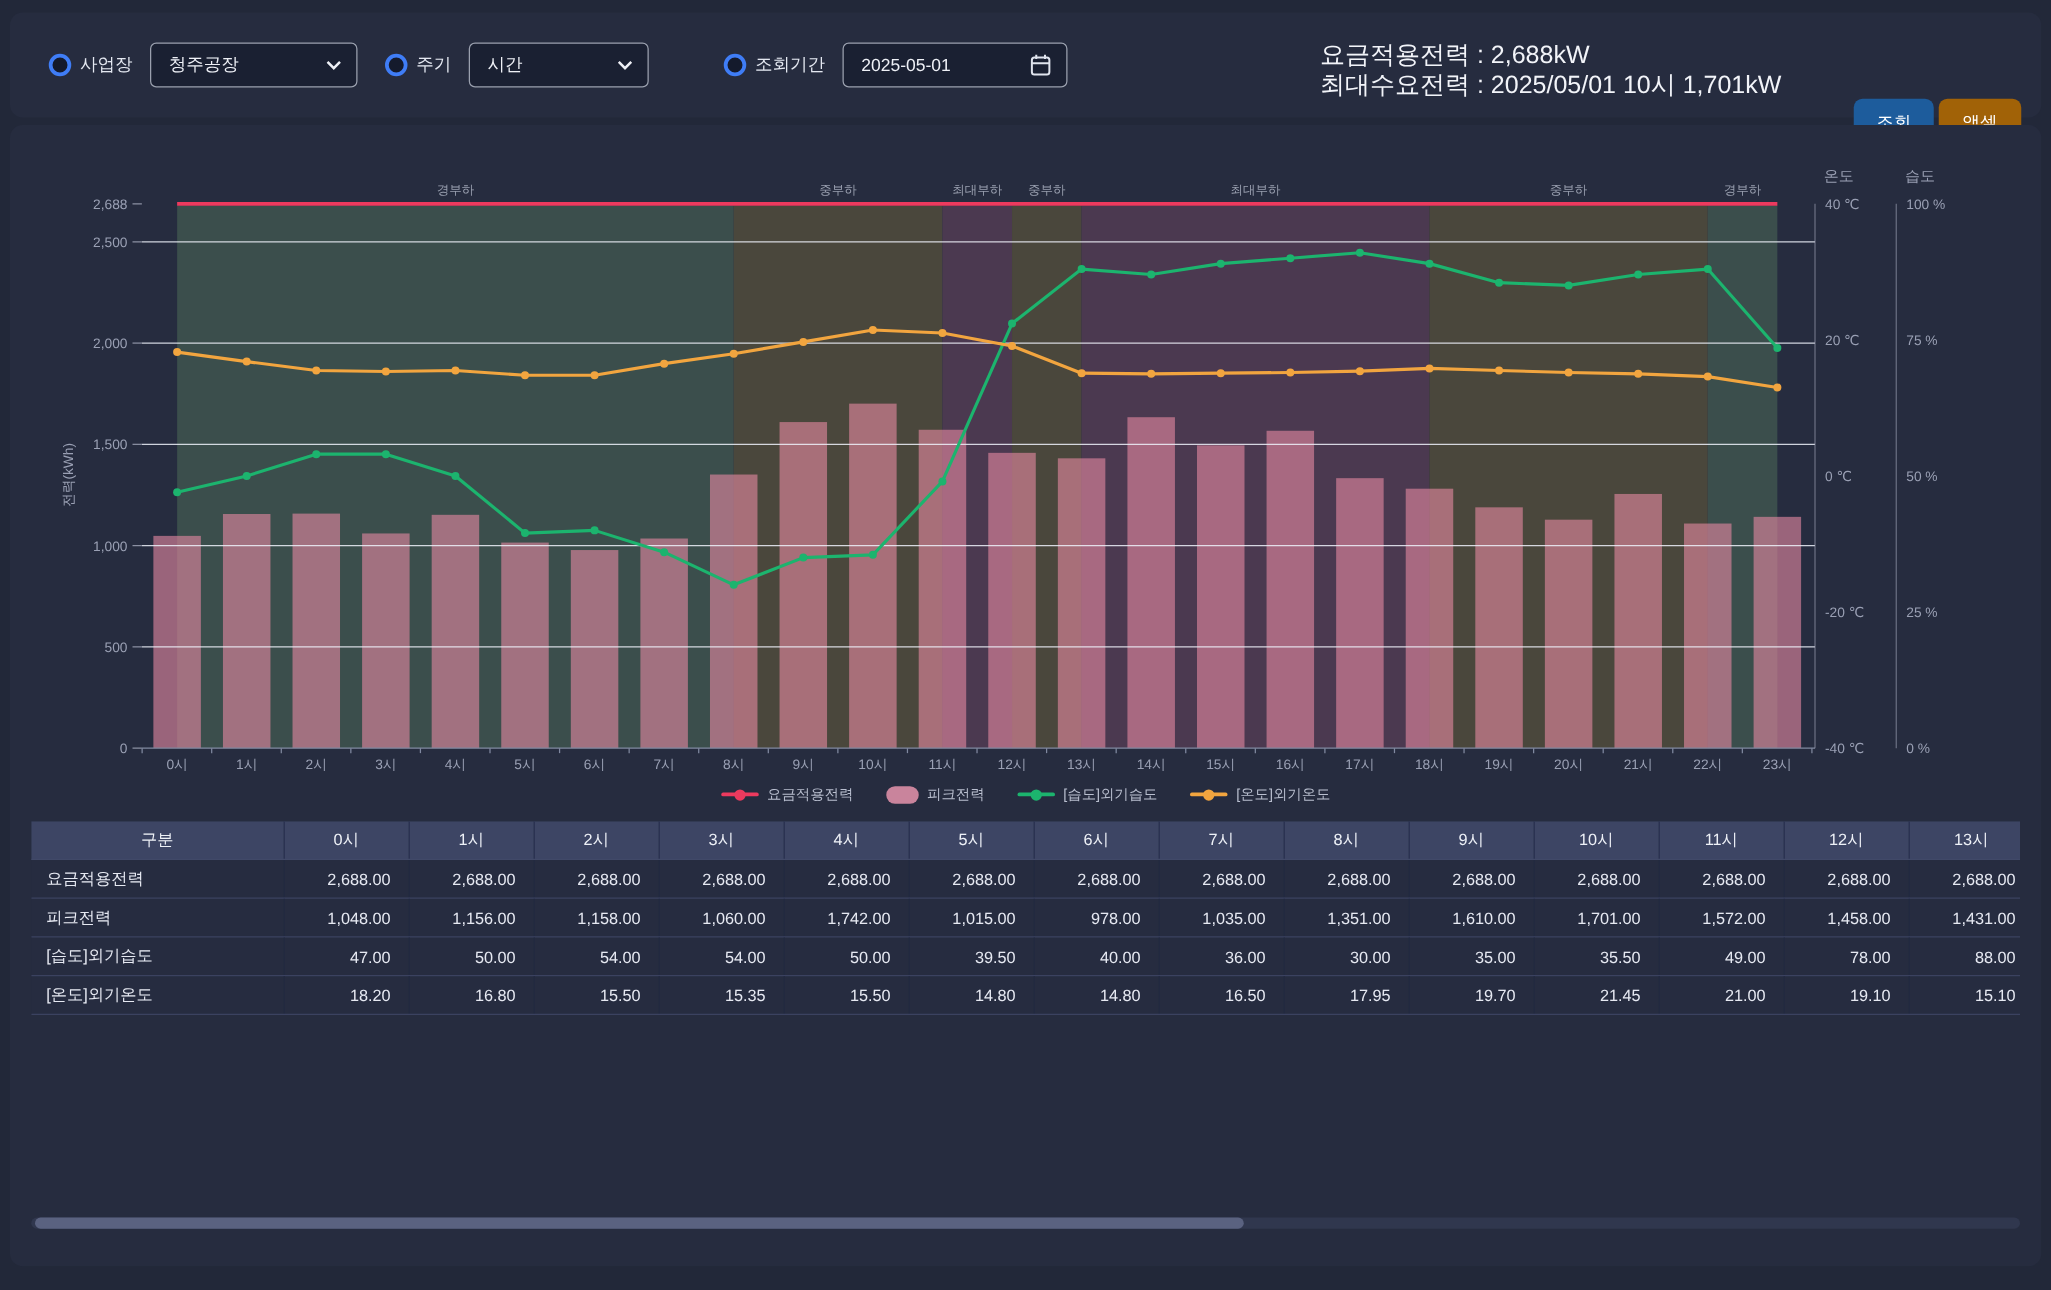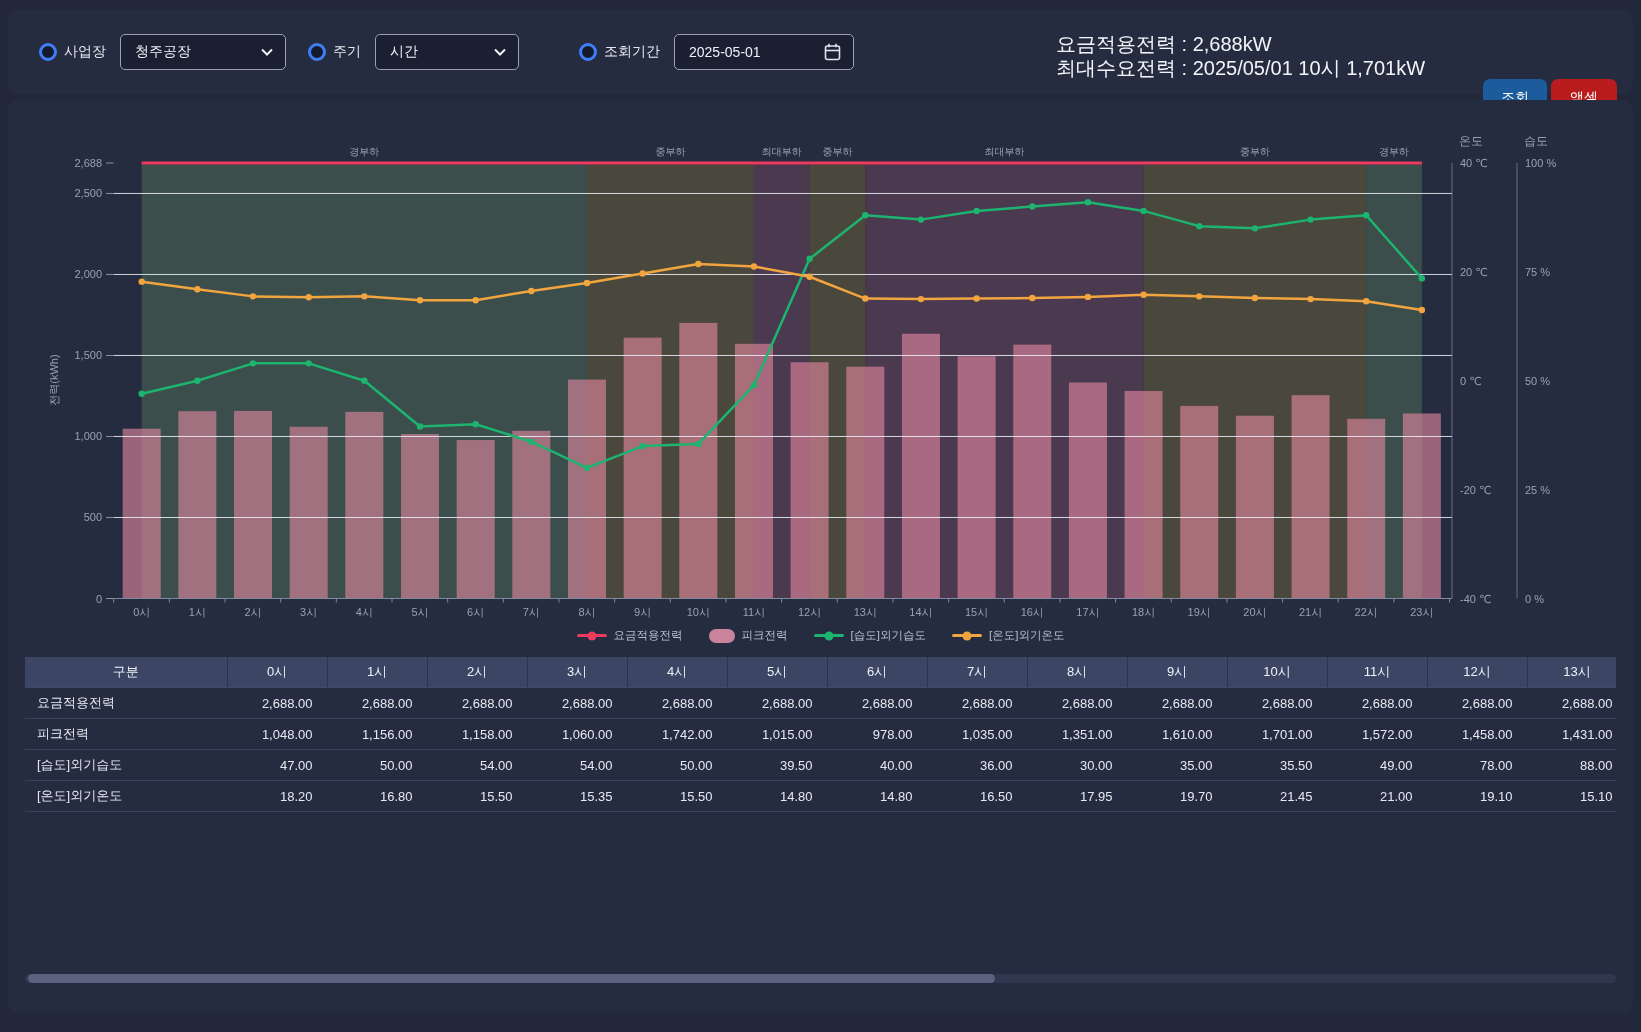--- a/index.html
+++ b/index.html
@@ -12,21 +12,21 @@
     display:inline-block;margin-right:7px;flex:none;}
   .flabel{color:#e4e8f1;font-size:14px;margin-right:14px;white-space:nowrap;}
   .selectbox,.datebox{height:36px;background:#1a2032;border:1px solid #9aa0ae;border-radius:5px;
     display:flex;align-items:center;color:#eef0f6;font-size:14px;padding:0 12px 0 14px;box-sizing:border-box;
     justify-content:space-between;cursor:pointer;}
   .selectbox svg,.datebox svg{flex:none;margin-left:10px;}
   #summary{position:absolute;left:1048px;top:22px;color:#f2f4f9;font-size:20px;line-height:24px;}
   .tbtn{position:absolute;top:33px;height:37px;border:none;border-radius:7px;color:#fff;
     font-size:14px;font-family:inherit;cursor:pointer;margin-top:36px;}
   #btn-search{left:1475px;width:64px;background:#1d5c9c;}
-  #btn-excel{left:1543px;width:66px;background:#b91c1c;}
+  #btn-excel{left:1543px;width:66px;background:#a16207;}
   
   #main{left:8px;top:100px;width:1625px;height:913px;}
   #chart{position:absolute;left:0;top:0;}
   .zone-label{fill:#9aa0b0;font-size:10px;}
   .axt{fill:#9aa0b4;font-size:11px;}
   .axtitle{fill:#9aa0b4;font-size:12px;}
   
   #legend{position:absolute;left:0;right:0;top:528px;display:flex;justify-content:center;
     align-items:center;gap:26px;}
   .lg-item{display:flex;align-items:center;gap:7px;color:#b9bfcf;font-size:11.5px;cursor:pointer;}

